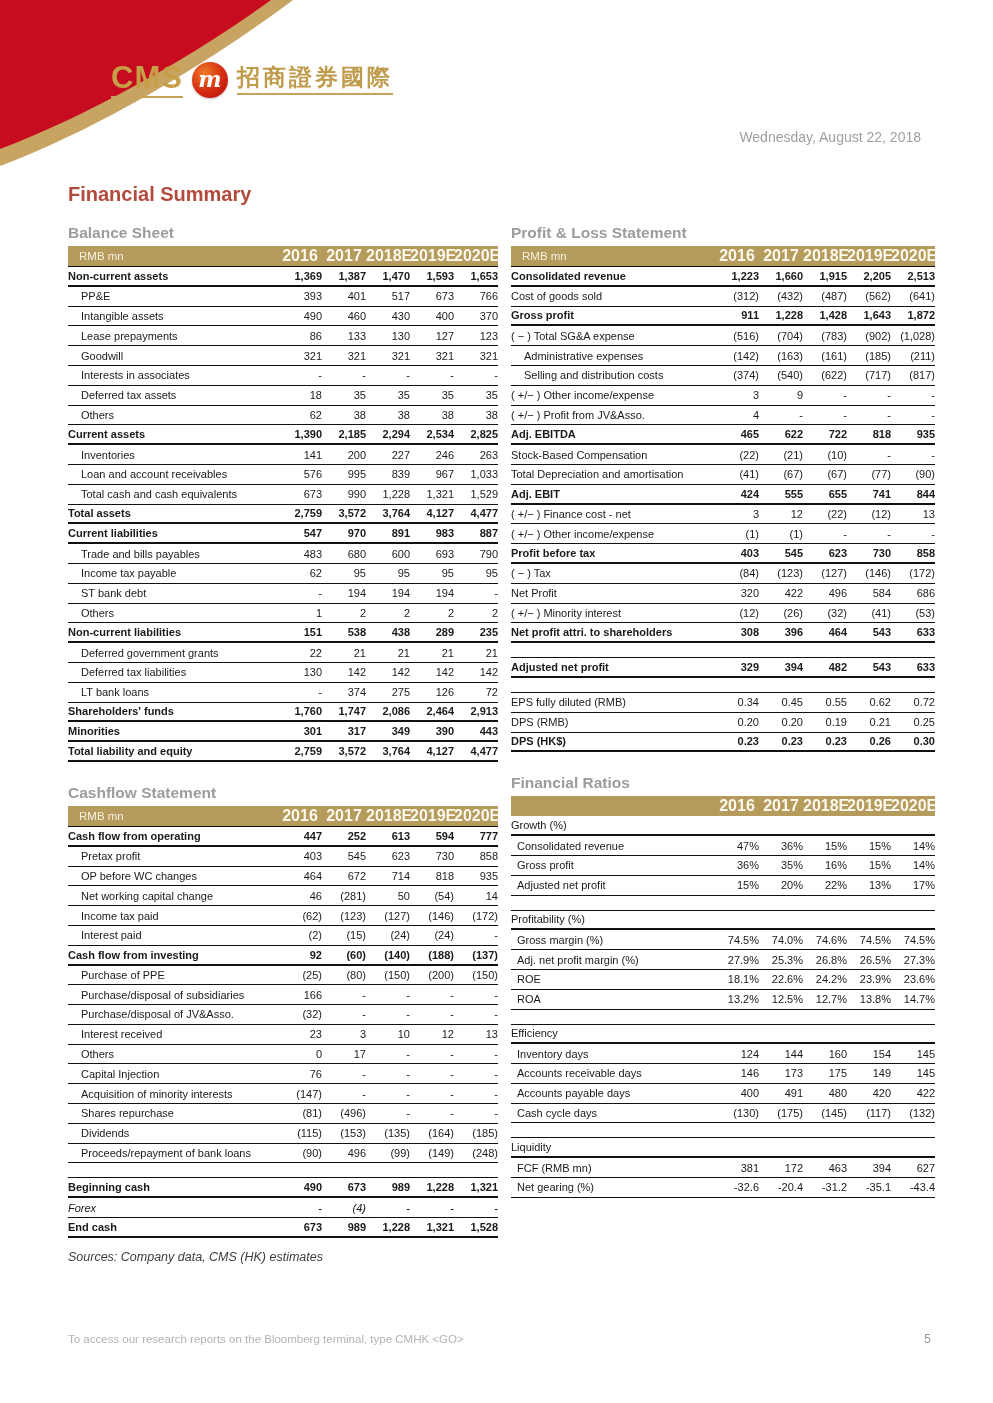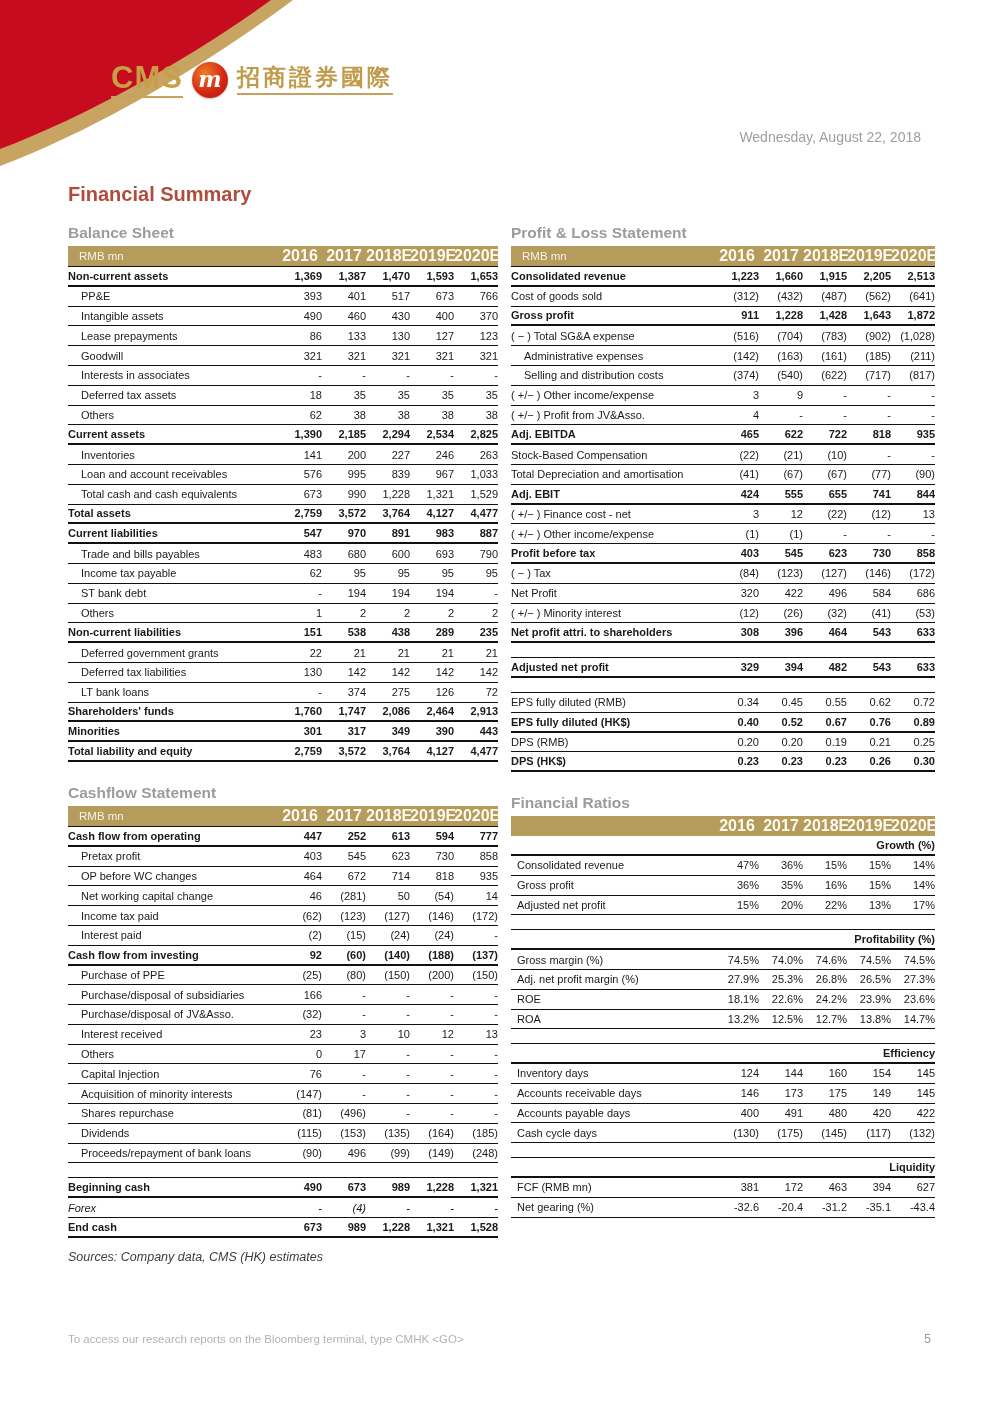--- a/index.html
+++ b/index.html
@@ -38,21 +38,21 @@
   
   .rows{border-top:1px solid #111;}
   .rows.no-topline{border-top:none;}
   .trow{display:flex;align-items:center;height:19.8px;border-bottom:1px solid #111;
     font-size:11px;box-sizing:border-box;}
   .trow .lbl{flex:1;white-space:nowrap;overflow:hidden;}
   .trow .val{width:44px;text-align:right;white-space:nowrap;}
   .st-bold{border-bottom-width:2px;}
   .st-bold .lbl,.st-bold .val{font-weight:bold;}
   .st-section{border-bottom-width:2px;}
-  .st-section .lbl{font-weight:bold;text-align:right;}
+  .st-section .lbl{font-weight:normal;}
   .st-spacer{height:15px;}
   .st-italic .lbl,.st-italic .val{font-style:italic;}
   .t-bs .st-indent .lbl,.t-cf .st-indent .lbl,.t-pnl .st-indent .lbl{padding-left:13px;}
   .t-ratios .st-indent .lbl{padding-left:6px;}
   
   .sources{margin-top:12px;font-size:12.5px;font-style:italic;color:#3d3d3d;}
   
   .footer{position:absolute;left:68px;right:62px;top:1332px;display:flex;
     justify-content:space-between;align-items:baseline;}
   .footer .ftext{font-size:11.5px;color:#b3b3b3;}
@@ -658,28 +658,20 @@
               <span class="lbl"></span>
             </div>
             <div class="trow st-normal">
               <span class="lbl">EPS fully diluted (RMB)</span>
               <span class="val">0.34</span>
               <span class="val">0.45</span>
               <span class="val">0.55</span>
               <span class="val">0.62</span>
               <span class="val">0.72</span>
             </div>
-            <div class="trow st-bold">
-              <span class="lbl">EPS fully diluted (HK$)</span>
-              <span class="val">0.40</span>
-              <span class="val">0.52</span>
-              <span class="val">0.67</span>
-              <span class="val">0.76</span>
-              <span class="val">0.89</span>
-            </div>
             <div class="trow st-normal">
               <span class="lbl">DPS (RMB)</span>
               <span class="val">0.20</span>
               <span class="val">0.20</span>
               <span class="val">0.19</span>
               <span class="val">0.21</span>
               <span class="val">0.25</span>
             </div>
             <div class="trow st-bold">
               <span class="lbl">DPS (HK$)</span>

